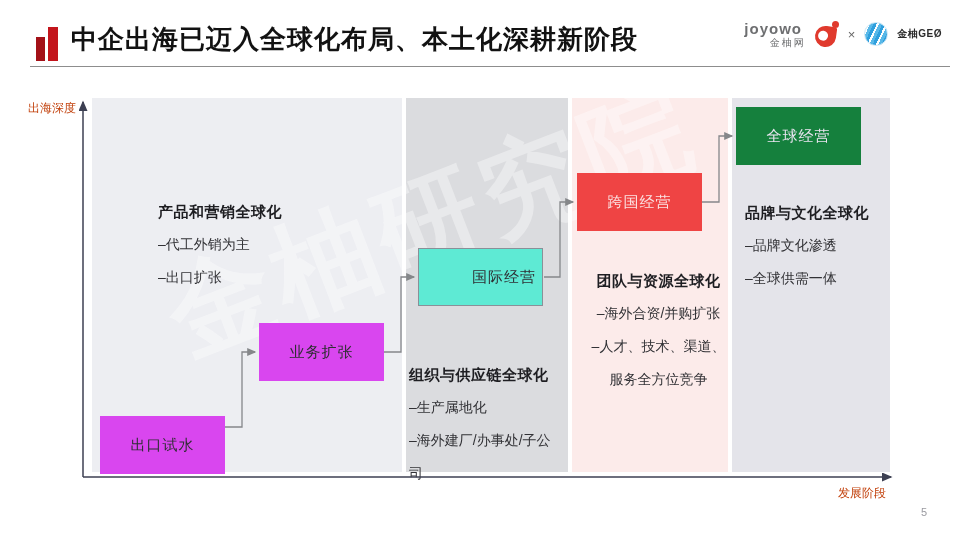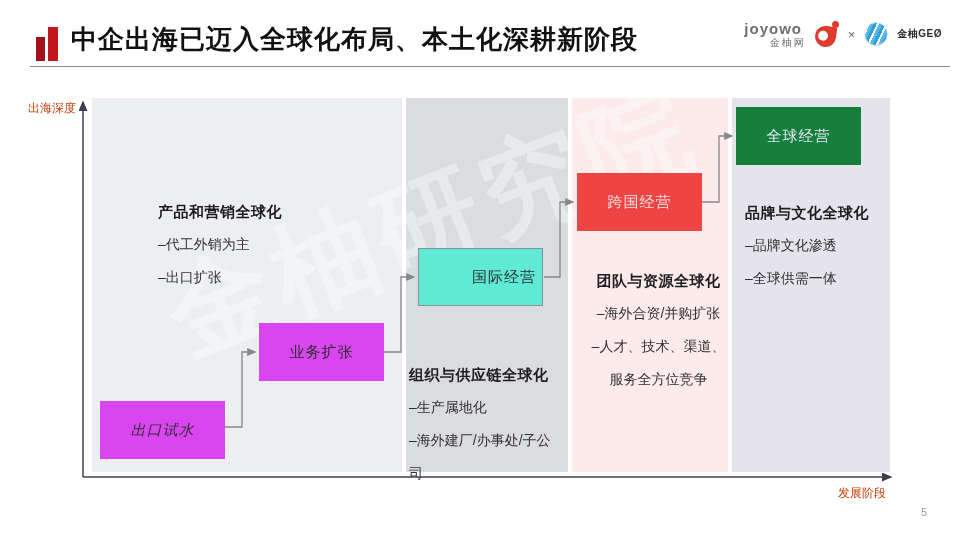--- a/index.html
+++ b/index.html
@@ -48,21 +48,21 @@
   .panel{position:absolute;top:98px;height:374px;}
   .panel.p1{left:92px;width:310px;background:#edeef2;}
   .panel.p2{left:406px;width:162px;background:#dbdcdf;}
   .panel.p3{left:572px;width:156px;background:#fcebea;}
   .panel.p4{left:732px;width:158px;background:#e4e4ea;}
   
   .stage{
     position:absolute;width:125px;height:58px;display:flex;align-items:center;justify-content:center;
     font-size:15px;letter-spacing:1px;color:#2e2e32;background:#d946ef;
   }
-  .stage.s1{left:100px;top:401px;font-style:italic;}
+  .stage.s1{left:100px;top:416px;}
   .stage.s2{left:259px;top:323px;}
   .stage.s3{left:418px;top:248px;background:#5eead4;border:1px solid #8a9098;box-sizing:border-box;padding-left:47px;}
   .stage.s4{left:577px;top:173px;background:#ef4444;color:#fbe3e3;}
   .stage.s5{left:736px;top:107px;background:#15803d;color:#ebe5f2;}
   
   .tblock{position:absolute;font-size:14px;line-height:33px;color:#323236;}
   .tblock .head{font-size:15px;font-weight:bold;color:#1e1e22;letter-spacing:0.5px;}
   .tblock.b1{left:158px;top:168px;width:250px;margin-top:27px;}
   .tblock.b2{left:409px;top:358px;width:152px;}
   .tblock.b3{left:588px;top:264px;width:141px;text-align:center;}

